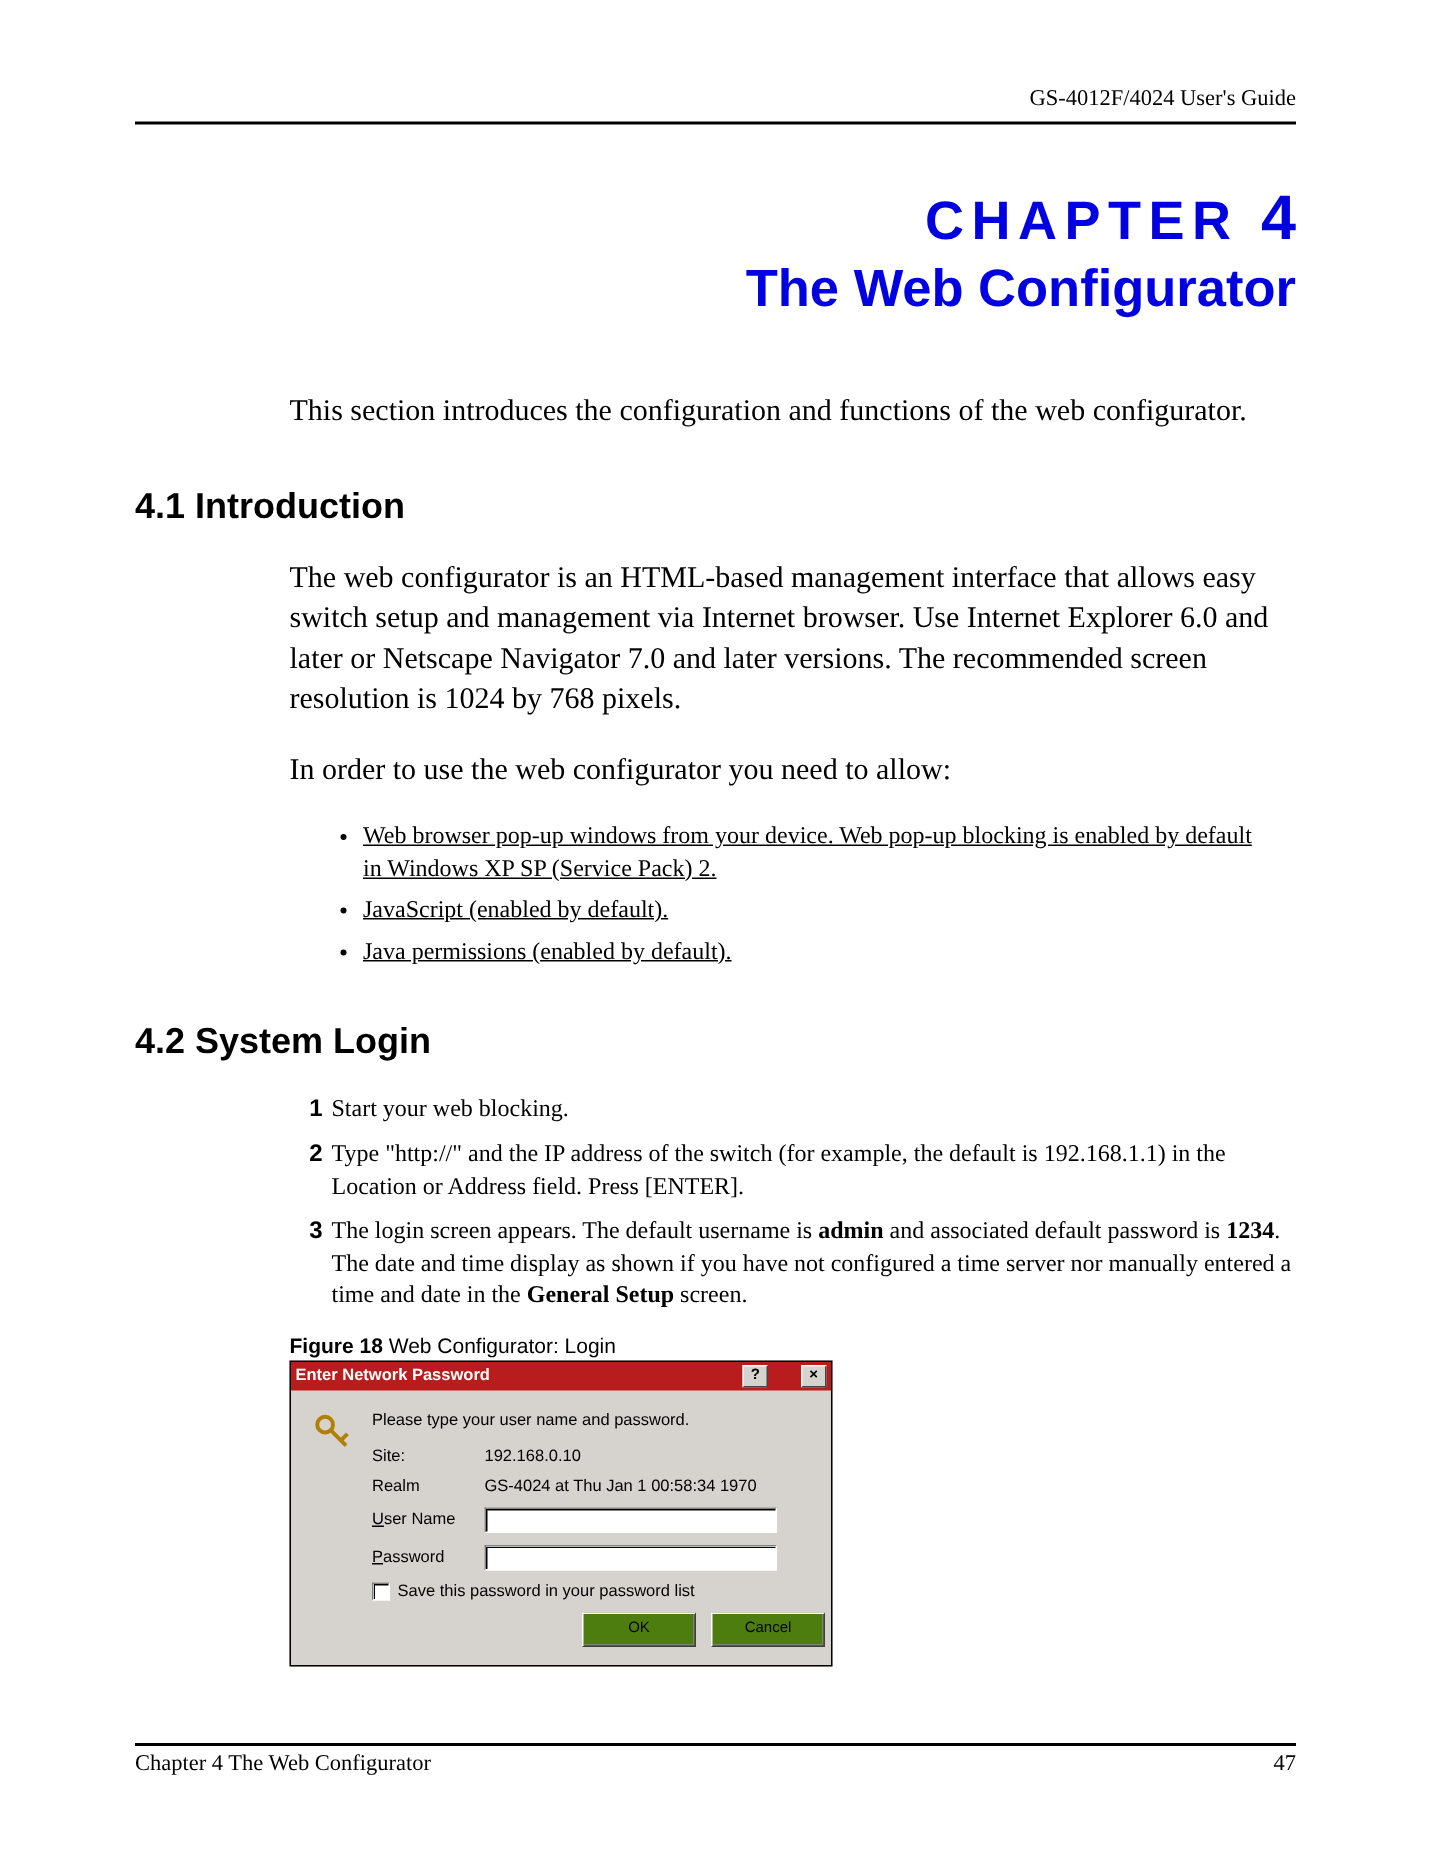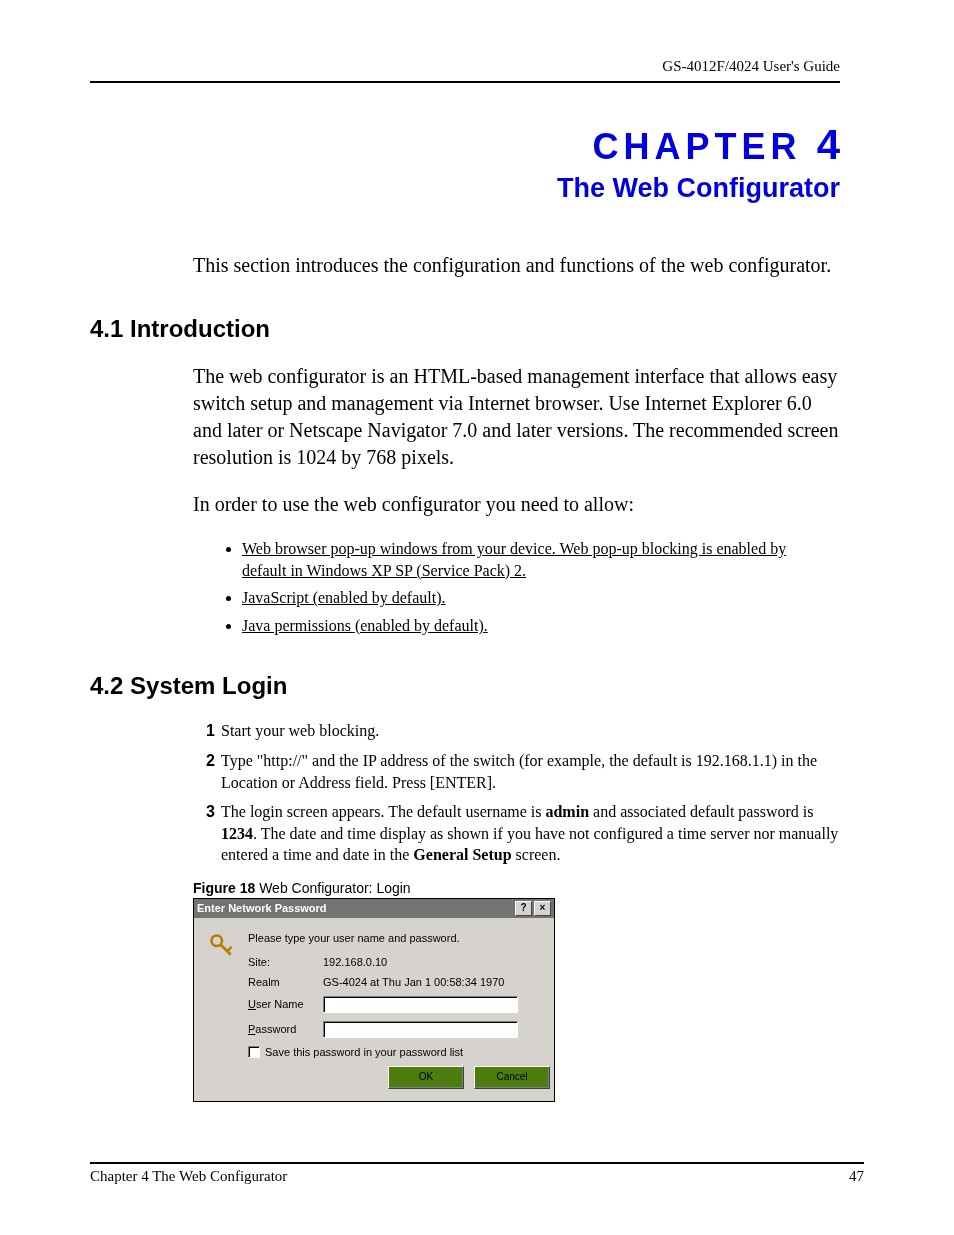--- a/index.html
+++ b/index.html
@@ -8,21 +8,21 @@
     font-family: "Times New Roman", Times, serif;
     font-size: 16px;
     color: #000;
     background: #fff;
   }
   .page {
     width: 954px;
     height: 1235px;
     position: relative;
     box-sizing: border-box;
-    padding: 58px 114px 40px 90px;
+    padding: 58px 90px 40px 90px;
   }
   .header-right {
     text-align: right;
     font-size: 15px;
     padding-bottom: 6px;
   }
   hr.rule {
     border: none;
     border-top: 2px solid #000;
     margin: 0;
@@ -37,21 +37,21 @@
     margin-top: 38px;
   }
   .chapter-num {
     font-size: 42px;
     letter-spacing: 0;
   }
   .chapter-title {
     color: #0000E0;
     font-family: Arial, Helvetica, sans-serif;
     font-weight: bold;
-    font-size: 27px;
+    font-size: 35px;
     text-align: right;
     margin-top: 4px;
     margin-bottom: 48px;
   }
   .body-text {
     margin-left: 103px;
     margin-right: 0;
     line-height: 1.35;
     font-size: 20px;
   }
@@ -103,27 +103,28 @@
   .dialog {
     margin-left: 103px;
     width: 360px;
     border: 1px solid #000;
     background: #d6d3ce;
     font-family: Tahoma, "MS Sans Serif", Arial, sans-serif;
     font-size: 11px;
     color: #000;
   }
   .dlg-titlebar {
-    background: #737373;
+    background: #b91c1c;
     color: #fff;
     font-weight: bold;
     padding: 2px 3px;
     display: flex;
     align-items: center;
     font-size: 11px;
+    gap: 20px;
   }
   .dlg-titlebar .title-text { flex: 1; }
   .dlg-titlebar .win-btn {
     width: 15px; height: 13px;
     background: #d6d3ce;
     color: #000;
     border: 1px solid #fff;
     border-right-color: #444; border-bottom-color: #444;
     font-size: 10px; font-weight: bold;
     text-align: center; line-height: 12px;

